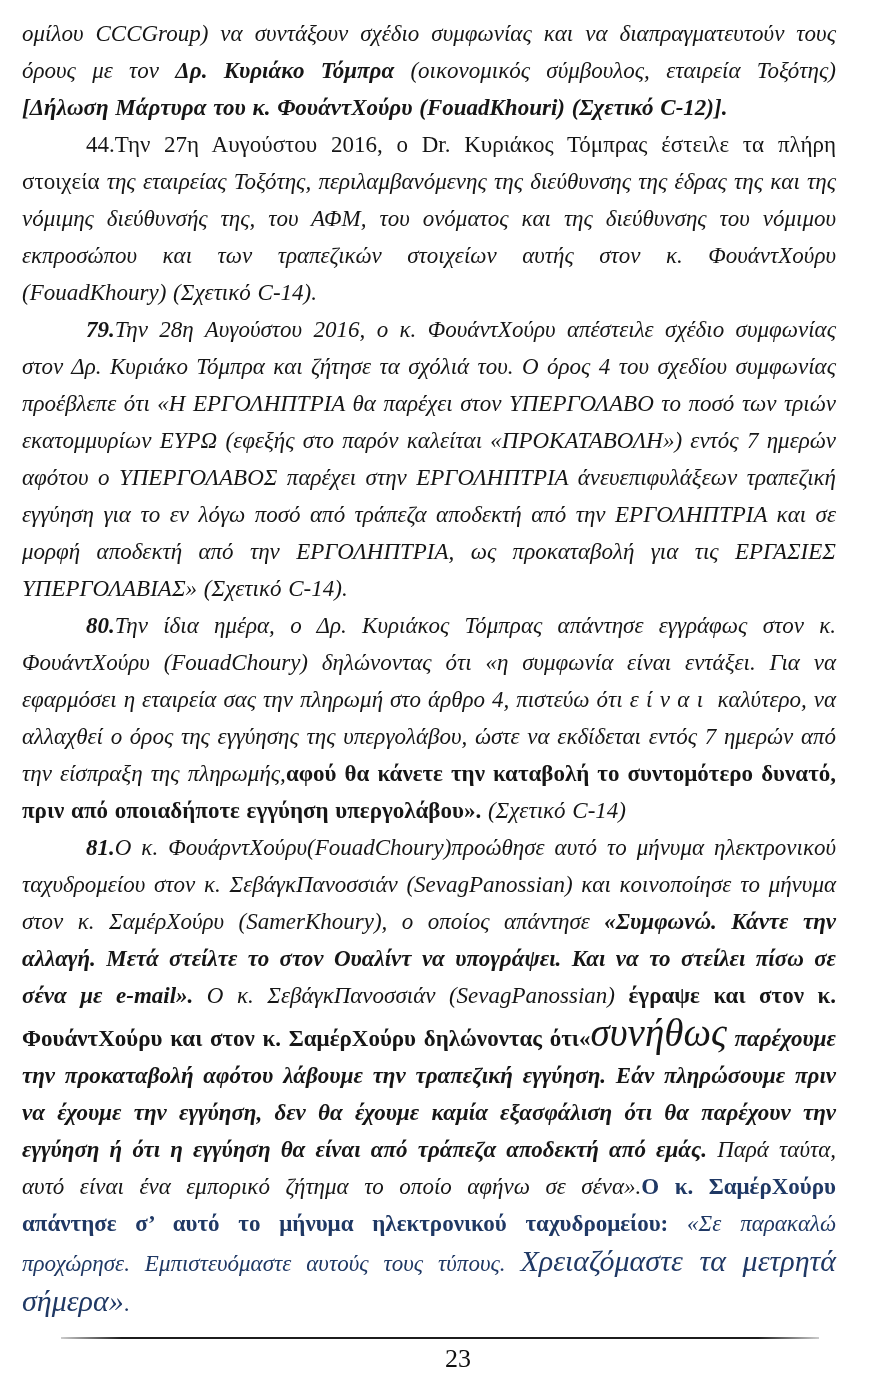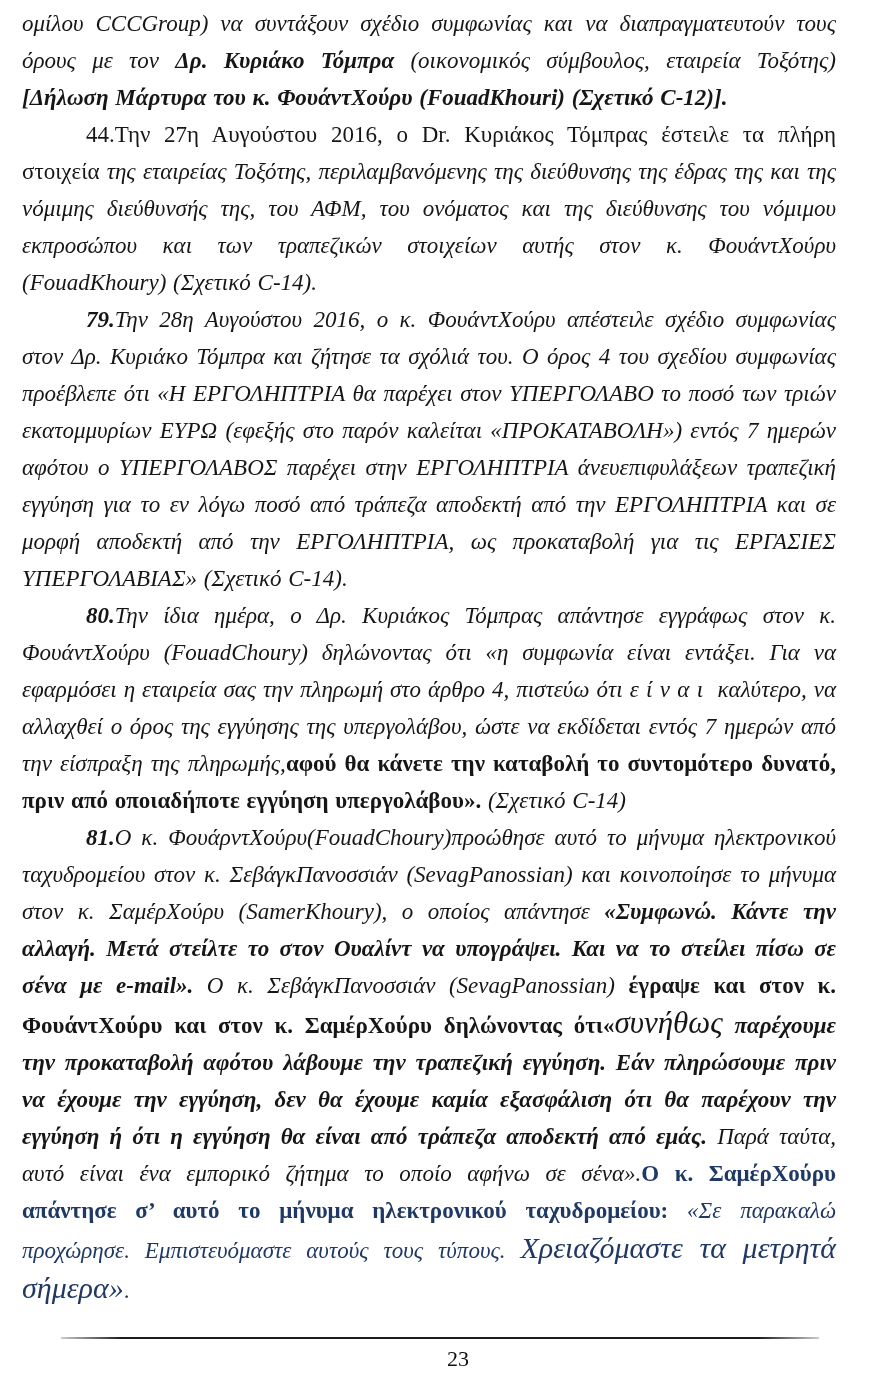--- a/index.html
+++ b/index.html
@@ -4,45 +4,45 @@
 <style>
   html,body{margin:0;padding:0;background:#ffffff;}
   .page{
     position:relative;
     width:880px;height:1387px;
     background:#ffffff;
     overflow:hidden;
     font-family:"Liberation Serif","DejaVu Serif",serif;
     color:#161616;
   }
-  .content{padding:5px 44px 0 22px;}
+  .content{padding:5px 44px 0 22px;margin-top:10px;}
   .para{
     margin:0;
     text-align:justify;
     font-size:23px;
     line-height:37px;
     word-spacing:1px;
   }
   .para.ind{text-indent:64px;}
   .it{font-style:italic;}
   .bo{font-weight:bold;}
   .un{text-decoration-thickness:2px;text-underline-offset:4px;}
   .blu{color:#1f3864;}
-  .lg1{font-size:31px;line-height:37px;}
+  .lg1{font-size:39px;line-height:37px;}
   .lg2{font-size:30px;line-height:37px;}
   .sp{letter-spacing:0.32em;font-style:italic;}
   .footer{
     position:absolute;left:0;right:0;bottom:16px;
     text-align:center;
   }
   .rule{
     height:2px;width:758px;margin:0 auto 8px auto;
     background:linear-gradient(to right,#cccccc,#1c1c1c 8%,#1c1c1c 92%,#cccccc);
   }
-  .pageno{font-size:22px;color:#101010;line-height:24px;padding-left:36px;}
+  .pageno{font-size:26px;color:#101010;line-height:24px;padding-left:36px;}
 </style>
 </head>
 <body>
 
 <div class="page">
   <div class="content">
       <p class="para"><span class="it">ομίλου CCCGroup) να συντάξουν σχέδιο συμφωνίας και να διαπραγματευτούν τους όρους με τον </span><span class="bo it">Δρ. Κυριάκο Τόμπρα </span><span class="it">(οικονομικός σύμβουλος, εταιρεία Τοξότης) </span><span class="bo it">[Δήλωση Μάρτυρα του κ. ΦουάντΧούρυ (FouadKhouri) (Σχετικό C-12)].</span></p>
       <p class="para ind"><span>44.Την 27η Αυγούστου 2016, ο Dr. Κυριάκος Τόμπρας έστειλε τα  πλήρη στοιχεία </span><span class="it">της εταιρείας Τοξότης, περιλαμβανόμενης της διεύθυνσης της έδρας της και της νόμιμης διεύθυνσής της, του ΑΦΜ, του ονόματος και της διεύθυνσης του νόμιμου εκπροσώπου και των τραπεζικών στοιχείων αυτής στον κ. ΦουάντΧούρυ (FouadKhoury) (Σχετικό C-14).</span></p>
       <p class="para ind"><span class="bo it">79.</span><span class="it">Την 28η Αυγούστου 2016, ο κ. ΦουάντΧούρυ απέστειλε σχέδιο συμφωνίας στον Δρ. Κυριάκο Τόμπρα και ζήτησε τα σχόλιά του. Ο όρος 4 του σχεδίου συμφωνίας προέβλεπε ότι «Η ΕΡΓΟΛΗΠΤΡΙΑ θα παρέχει στον ΥΠΕΡΓΟΛΑΒΟ το ποσό των τριών εκατομμυρίων ΕΥΡΩ (εφεξής στο παρόν καλείται «ΠΡΟΚΑΤΑΒΟΛΗ») εντός 7 ημερών αφότου ο ΥΠΕΡΓΟΛΑΒΟΣ παρέχει στην ΕΡΓΟΛΗΠΤΡΙΑ άνευεπιφυλάξεων τραπεζική εγγύηση για το εν λόγω ποσό από τράπεζα αποδεκτή από την ΕΡΓΟΛΗΠΤΡΙΑ και σε μορφή αποδεκτή από την ΕΡΓΟΛΗΠΤΡΙΑ, ως προκαταβολή για τις ΕΡΓΑΣΙΕΣ ΥΠΕΡΓΟΛΑΒΙΑΣ» (Σχετικό C-14).</span></p>
       <p class="para ind"><span class="bo it">80.</span><span class="it">Την ίδια ημέρα, ο Δρ. Κυριάκος Τόμπρας απάντησε εγγράφως στον κ. ΦουάντΧούρυ (FouadChoury) δηλώνοντας ότι «η συμφωνία είναι εντάξει. Για να εφαρμόσει η εταιρεία σας την πληρωμή στο άρθρο 4, πιστεύω ότι </span><span class="it sp">είναι</span><span class="it"> καλύτερο, να αλλαχθεί ο όρος της εγγύησης της υπεργολάβου, ώστε να εκδίδεται εντός 7 ημερών από την είσπραξη της πληρωμής,</span><span class="bo">αφού θα κάνετε την καταβολή το συντομότερο δυνατό,</span><span class="bo un"> πριν από οποιαδήποτε εγγύηση υπεργολάβου</span><span class="bo">». </span><span class="it">(Σχετικό C-14)</span></p>

